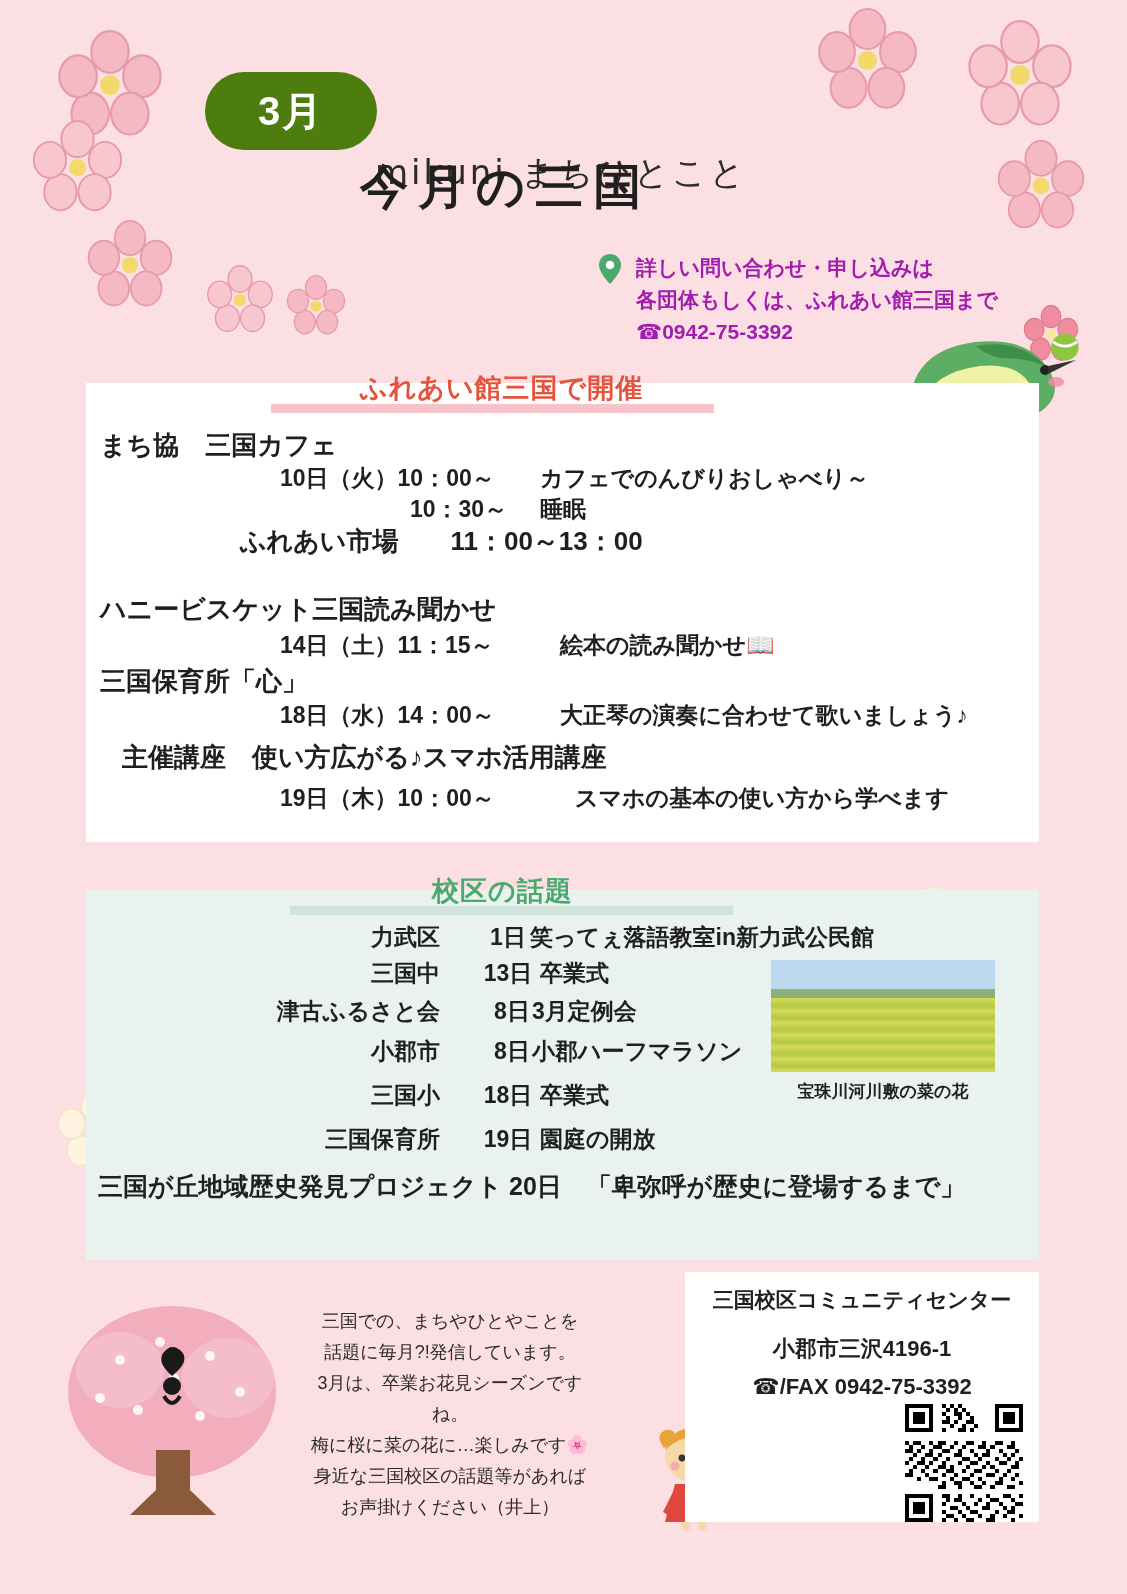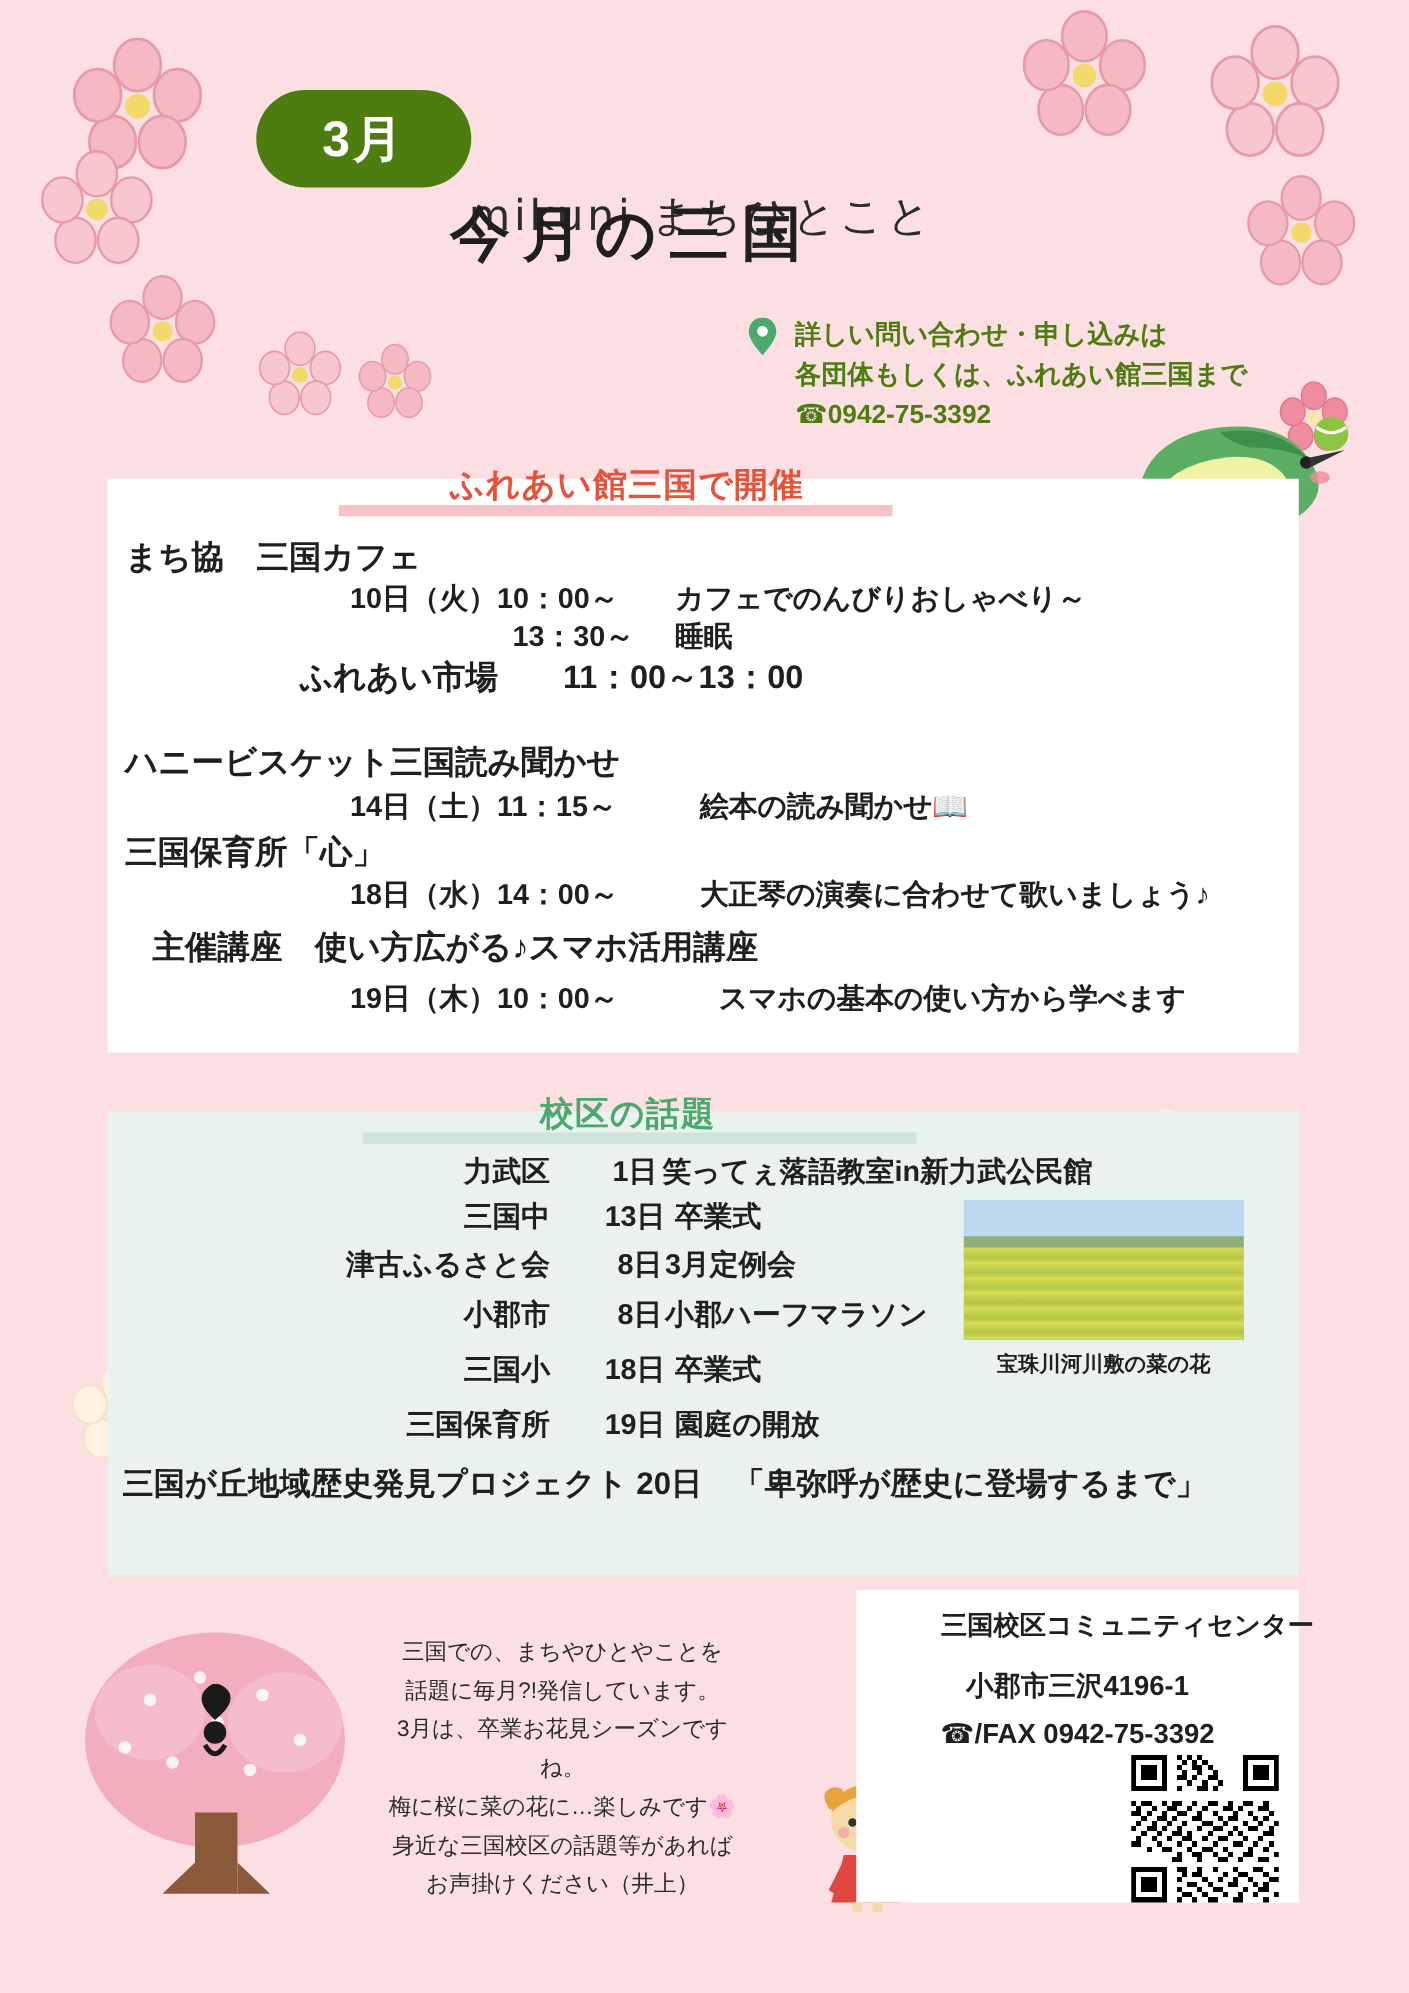--- a/index.html
+++ b/index.html
@@ -29,21 +29,21 @@
     font-family:"DejaVu Sans",sans-serif;
     margin-top:46px;
   }
   .main-title{
     position:absolute;left:360px;top:155px;
     font-size:48px;font-weight:bold;letter-spacing:10px;color:#1f1f1f;
     font-family:"DejaVu Sans",sans-serif;
   }
   .contact{
     position:absolute;left:636px;top:252px;
-    font-size:21px;line-height:32px;font-weight:bold;color:#4d7c0f;
+    font-size:21px;line-height:32px;font-weight:bold;color:#a21caf;
   }
   .pin-icon{
     position:absolute;left:598px;top:254px;width:24px;height:30px;
   }
 
   
   .panel1{
     position:absolute;left:86px;top:383px;width:953px;height:459px;
     background:#ffffff;
   }
@@ -96,21 +96,21 @@
   .foot-note{
     position:absolute;left:300px;top:1306px;width:300px;
     text-align:center;font-size:18px;line-height:31px;color:#2b2b2b;
   }
   .foot-box{
     position:absolute;left:685px;top:1272px;width:354px;height:250px;
     background:#ffffff;
   }
   .foot-box-title{
     position:absolute;left:685px;top:1286px;width:354px;text-align:center;
-    font-size:21px;font-weight:bold;color:#1f1f1f;padding-left:40px;
+    font-size:21px;font-weight:bold;color:#1f1f1f;
   }
   .foot-addr{
     position:absolute;left:685px;top:1330px;width:354px;text-align:center;
     font-size:22px;font-weight:bold;line-height:38px;color:#1f1f1f;
   }
   .qr{
     position:absolute;left:905px;top:1404px;width:118px;height:118px;
   }
 
   
@@ -319,21 +319,21 @@
     </svg>
   </div>
 
   <div class="panel1"></div>
   <div class="sec1-underline"></div>
   <div class="sec1-title">ふれあい館三国で開催</div>
 
   <div class="ev ev-head" style="left:100px;top:428px">まち協　三国カフェ</div>
   <div class="ev ev-line" style="left:280px;top:463px">10日（火）10：00～</div>
   <div class="ev ev-line ev-desc" style="left:540px;top:463px">カフェでのんびりおしゃべり～</div>
-  <div class="ev ev-line" style="left:410px;top:494px">13：30～</div>
+  <div class="ev ev-line" style="left:410px;top:494px">10：30～</div>
   <div class="ev ev-line ev-desc" style="left:540px;top:494px">睡眠</div>
   <div class="ev ev-head" style="left:240px;top:524px">ふれあい市場　　11：00～13：00</div>
 
   <div class="ev ev-head" style="left:100px;top:592px">ハニービスケット三国読み聞かせ</div>
   <div class="ev ev-line" style="left:280px;top:630px">14日（土）11：15～</div>
   <div class="ev ev-line ev-desc" style="left:560px;top:630px">絵本の読み聞かせ📖</div>
 
   <div class="ev ev-head" style="left:100px;top:664px">三国保育所「心」</div>
   <div class="ev ev-line" style="left:280px;top:700px">18日（水）14：00～</div>
   <div class="ev ev-line ev-desc" style="left:560px;top:700px">大正琴の演奏に合わせて歌いましょう♪</div>

